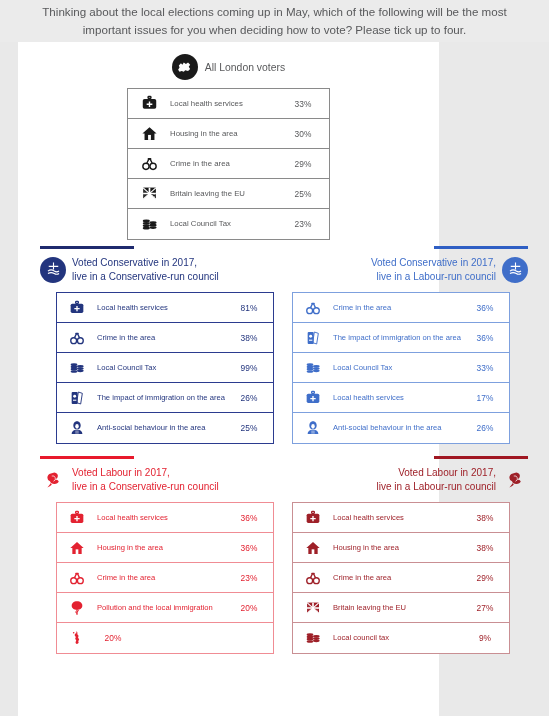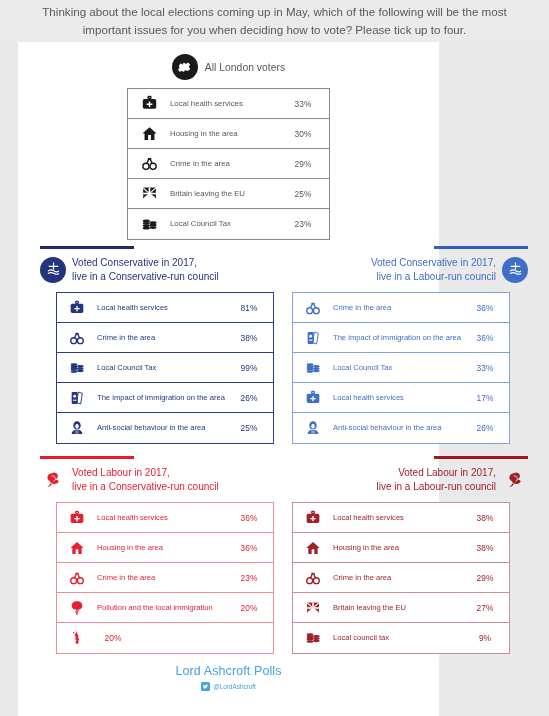--- a/index.html
+++ b/index.html
@@ -593,26 +593,15 @@
                 <ellipse cx="17" cy="12.9" rx="5" ry="2" fill="#9e2028"></ellipse>
                 <ellipse cx="17" cy="16.3" rx="5" ry="2" fill="#9e2028"></ellipse>
               </svg>
             </div>
             <div class="txt">Local council tax</div>
             <div class="pct">9%</div>
           </div>
         </div>
     </div>
 
-    <div class="footer">
-      <div class="brand">Lord Ashcroft Polls</div>
-      <div class="handle-wrap">
-        <span class="tw">
-          <svg width="7" height="7" viewBox="0 0 24 24" aria-hidden="true">
-            <path fill="#ffffff" d="M21 6.5a7 7 0 0 1-2 .6 3.5 3.5 0 0 0 1.5-1.9 7 7 0 0 1-2.2.8 3.5 3.5 0 0 0-6 3.2A9.9 9.9 0 0 1 4 5.6a3.5 3.5 0 0 0 1.1 4.7 3.4 3.4 0 0 1-1.6-.4 3.5 3.5 0 0 0 2.8 3.4 3.5 3.5 0 0 1-1.6.1 3.5 3.5 0 0 0 3.3 2.4A7 7 0 0 1 3 17.3a9.9 9.9 0 0 0 5.4 1.6c6.4 0 9.9-5.3 9.9-9.9v-.5A7 7 0 0 0 21 6.5z"></path>
-          </svg>
-        </span>
-        <span class="handle">@LordAshcroft</span>
-      </div>
-    </div>
 
   </div>
 </div>
 
 </body></html>

